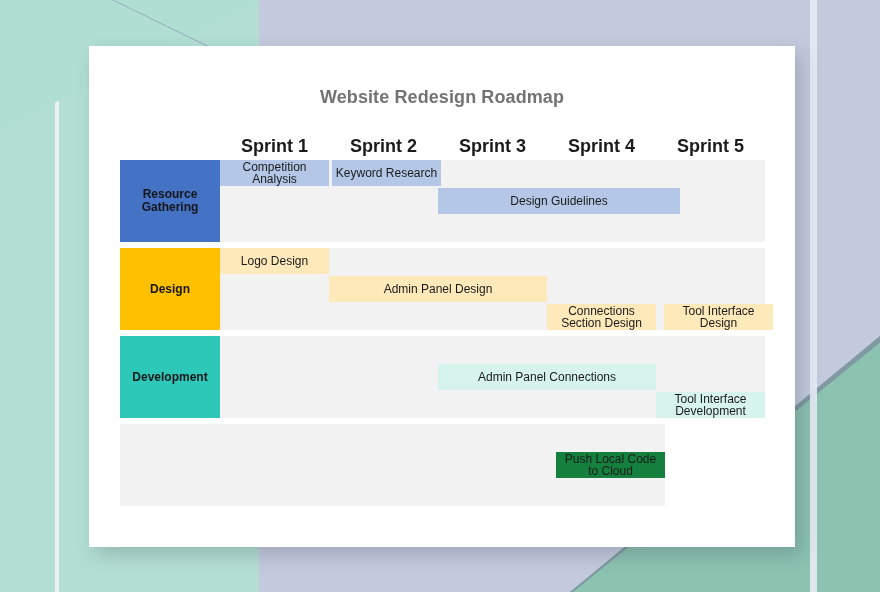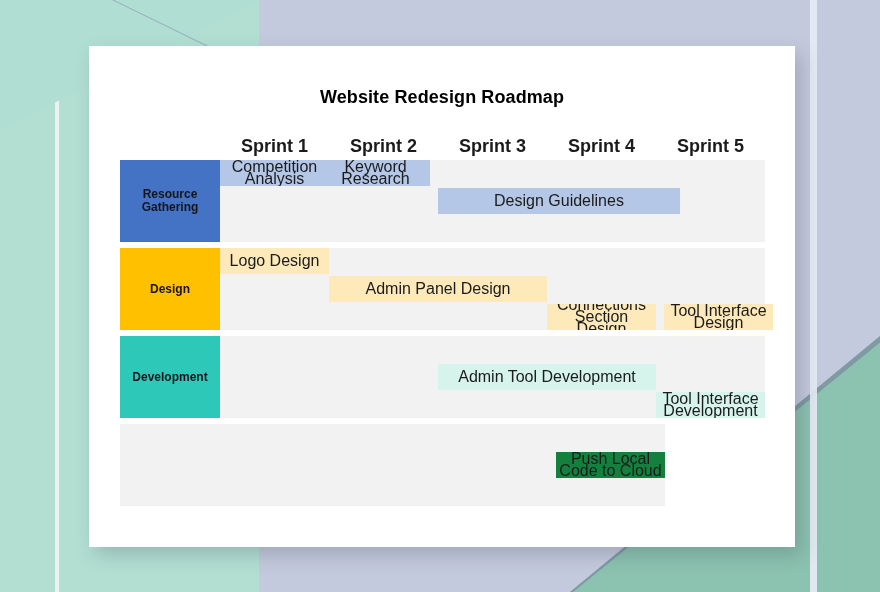--- a/index.html
+++ b/index.html
@@ -94,21 +94,21 @@
     box-shadow: 6px 8px 18px rgba(40,50,70,.22);
   }
 
   #chart-title {
     position: absolute;
     left: 0; top: 41px;
     width: 706px;
     text-align: center;
     font-size: 18px;
     font-weight: bold;
-    color: #000000;
+    color: #737373;
     letter-spacing: .1px;
   }
 
   
   #roadmap {
     position: absolute;
     left: 31px;          
     top: 86px;           
     width: 645px;
   }
@@ -165,21 +165,21 @@
   .lane.l1 { top: 28px; }
   .lane.l2 { top: 56px; }
 
   .bar {
     position: absolute;
     height: 26px;
     display: flex;
     align-items: center;
     justify-content: center;
     text-align: center;
-    font-size: 16px;
+    font-size: 12px;
     color: #1b1b1b;
     line-height: 12px;
     padding: 0 3px;
     box-sizing: border-box;
     overflow: hidden;
   }
 </style>
 </head>
 <body>
 
@@ -210,21 +210,21 @@
     </div>
 
     <div id="rows-container">
         <div class="row">
           <div class="row-label" style="background: rgb(68, 114, 196);">Resource Gathering</div>
           <div class="row-track">
             <div class="lane l0"></div>
             <div class="lane l1"></div>
             <div class="lane l2"></div>
             <div class="bar" style="left: 0px; width: 109px; top: 0px; background: rgb(180, 199, 231);">Competition Analysis</div>
-            <div class="bar" style="left: 101px; width: 109px; top: 0px; background: rgb(180, 199, 231);">Keyword Research</div>
+            <div class="bar" style="left: 112px; width: 109px; top: 0px; background: rgb(180, 199, 231);">Keyword Research</div>
             <div class="bar" style="left: 218px; width: 242px; top: 28px; background: rgb(180, 199, 231);">Design Guidelines</div>
           </div>
         </div>
         <div class="row">
           <div class="row-label" style="background: rgb(255, 192, 0);">Design</div>
           <div class="row-track">
             <div class="lane l0"></div>
             <div class="lane l1"></div>
             <div class="lane l2"></div>
             <div class="bar" style="left: 109px; width: 218px; top: 28px; background: rgb(253, 233, 185);">Admin Panel Design</div>
@@ -232,21 +232,21 @@
             <div class="bar" style="left: 327px; width: 109px; top: 56px; background: rgb(253, 233, 185);">Connections Section Design</div>
             <div class="bar" style="left: 436px; width: 109px; top: 56px; background: rgb(253, 233, 185); margin-left: 8px;">Tool Interface Design</div>
           </div>
         </div>
         <div class="row">
           <div class="row-label" style="background: rgb(46, 200, 184);">Development</div>
           <div class="row-track">
             <div class="lane l0"></div>
             <div class="lane l1"></div>
             <div class="lane l2"></div>
-            <div class="bar" style="left: 218px; width: 218px; top: 28px; background: rgb(214, 243, 236);">Admin Tool Development</div>
+            <div class="bar" style="left: 218px; width: 218px; top: 28px; background: rgb(214, 243, 236);">Admin Panel Connections</div>
             <div class="bar" style="left: 436px; width: 109px; top: 56px; background: rgb(214, 243, 236);">Tool Interface Development</div>
           </div>
         </div>
         <div class="row">
           <div class="row-track">
             <div class="lane l0"></div>
             <div class="lane l1"></div>
             <div class="lane l2"></div>
             <div class="bar" style="left: 436px; width: 109px; top: 28px; background: #15803d;">Push Local Code to Cloud</div>
           </div>

